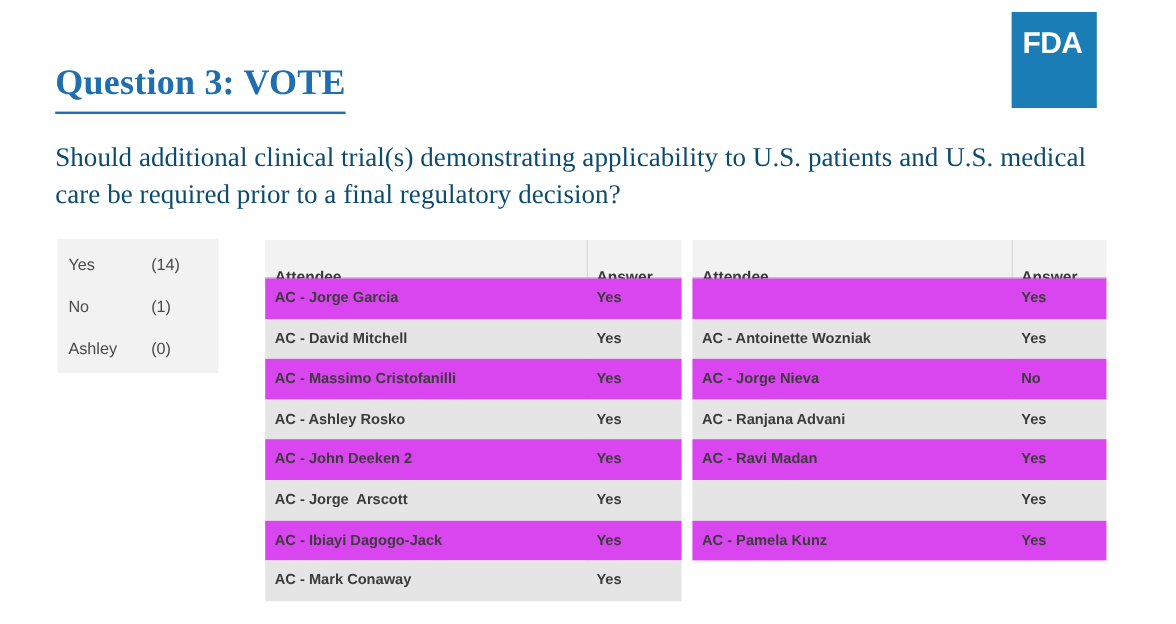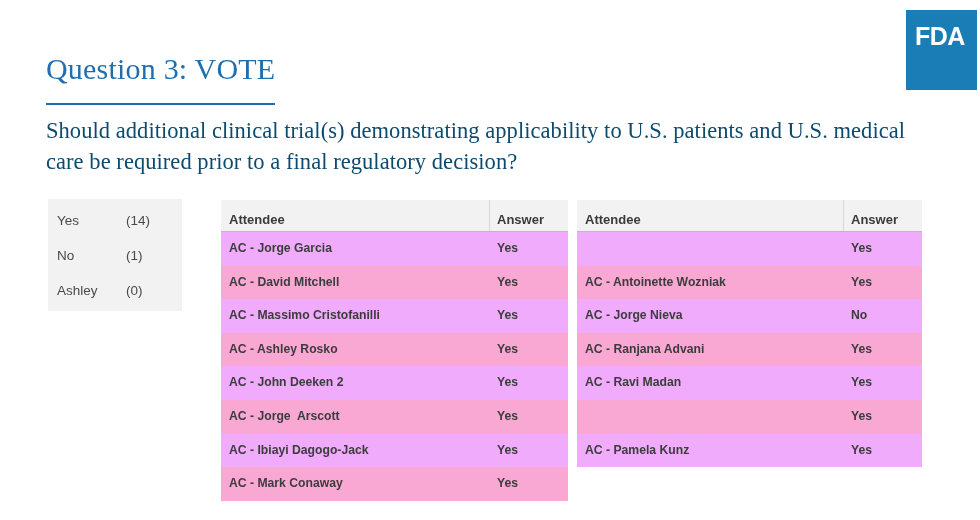--- a/index.html
+++ b/index.html
@@ -12,21 +12,21 @@
     height: 520px;
     position: relative;
     overflow: hidden;
     font-family: "Liberation Sans", sans-serif;
     -webkit-font-smoothing: antialiased;
   }
 
   
   #fda-logo {
     position: absolute;
-    left: 906px;
+    left: 843px;
     top: 10px;
     width: 71px;
     height: 80px;
     background: #1b7db5;
   }
   #fda-logo .fda-text {
     position: absolute;
     left: 9px;
     top: 14px;
     color: #ffffff;
@@ -38,24 +38,24 @@
   }
 
   
   #page-title {
     position: absolute;
     left: 46px;
     top: 52px;
     color: #1f6fb0;
     font-family: "Liberation Serif", "DejaVu Serif", serif;
     font-size: 30px;
-    font-weight: 400;
+    font-weight: 700;
     letter-spacing: 0.2px;
     border-bottom: 2px solid #1f6fb0;
-    padding-bottom: 17px;
+    padding-bottom: 7px;
     line-height: 1.12;
     display: inline-block;
     white-space: nowrap;
   }
 
   
   #question-text {
     position: absolute;
     left: 46px;
     top: 115px;
@@ -111,33 +111,33 @@
   #vote-table-2 { left: 577px; width: 345px; }
 
   .vt-head {
     position: relative;
     height: 31px;
     background: #f2f2f2;
     border-bottom: 1px solid #b9bcbe;
   }
   .vt-head .vt-cell {
     position: absolute;
-    top: 4px;
+    top: 15px;
     height: 31px;
     line-height: 31px;
     font-weight: 700;
     font-size: 13px;
     color: #3a3a3a;
   }
   .vt-row {
     position: relative;
     height: 33.6px;
-    background: #f9a8d4;
-  }
-  .vt-row.alt { background: #f0abfc; }
+    background: #e5e5e5;
+  }
+  .vt-row.alt { background: #d946ef; }
   .vt-row .vt-cell {
     position: absolute;
     top: 0;
     height: 33.6px;
     line-height: 33.6px;
     font-weight: 700;
     font-size: 12.2px;
     color: #3c3c3c;
     white-space: pre;
   }

